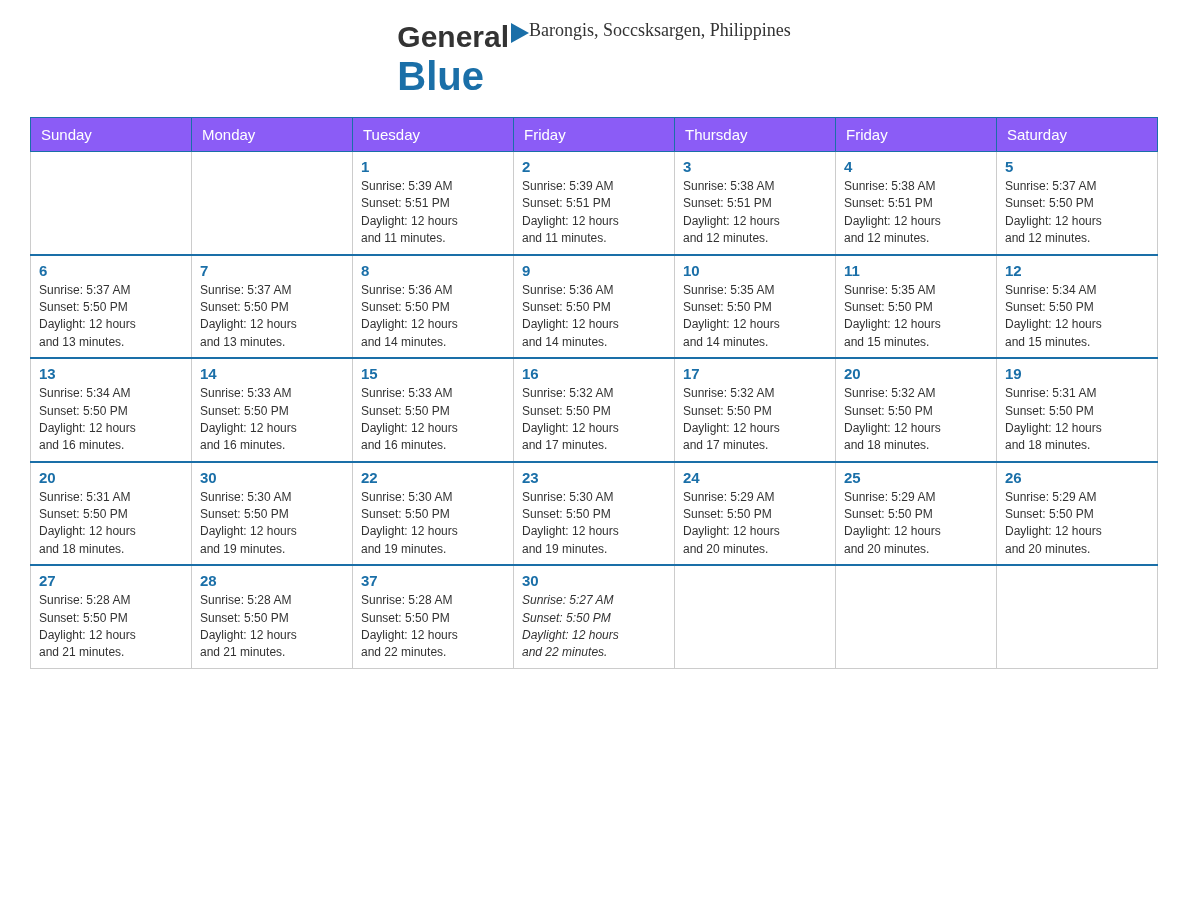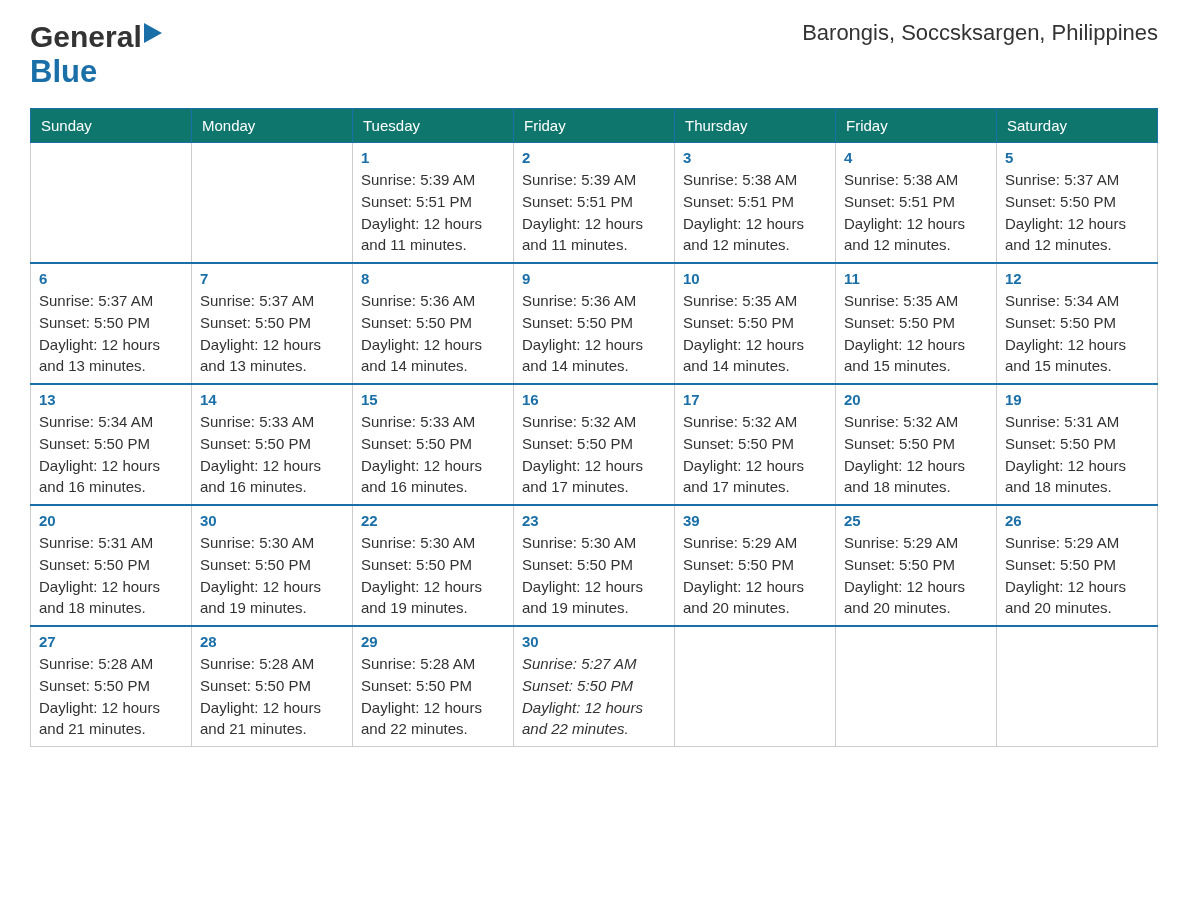--- a/index.html
+++ b/index.html
@@ -5,50 +5,51 @@
     * { box-sizing: border-box; margin: 0; padding: 0; }
     body {
       font-family: Arial, sans-serif;
       background: #fff;
       padding: 20px 30px;
       width: 1188px;
       min-height: 918px;
     }
     .header {
       display: flex;
-      justify-content: space-between;
+      justify-content: center;
       align-items: flex-start;
       margin-bottom: 18px;
     }
     .logo {
       display: flex;
       flex-direction: column;
       align-items: flex-start;
     }
     .title-block {
       text-align: right;
     }
     .title-block h1 {
       font-size: 52px;
       font-weight: normal;
       color: #222;
       line-height: 1.1;
     }
     .title-block h2 {
-      font-size: 22px;
+      font-size: 18px;
       font-weight: normal;
       color: #333;
+      font-family: Liberation Serif, serif;
     }
     .calendar {
       width: 100%;
       border-collapse: collapse;
       border: 1px solid #ccc;
     }
     .calendar th {
-      background-color: #0f766e;
+      background-color: #8b5cf6;
       color: #fff;
       font-size: 15px;
       font-weight: normal;
       padding: 8px 10px;
       text-align: left;
       border: 1px solid #1a6fa8;
     }
     .calendar td {
       vertical-align: top;
       padding: 6px 8px;
@@ -58,21 +59,21 @@
       font-size: 13px;
       color: #333;
     }
     .day-num {
       font-size: 15px;
       font-weight: bold;
       color: #1a6fa8;
       margin-bottom: 3px;
     }
     .day-detail {
-      font-size: 15px;
+      font-size: 12px;
       color: #333;
       line-height: 1.45;
     }
     .calendar tr td {
       border-top: 2px solid #1a6fa8;
     }
     .calendar tr:first-child td {
       border-top: none;
     }
     .logo-row {
@@ -84,21 +85,21 @@
       font-weight: bold;
       color: #333;
     }
     .logo-arrow {
       display: inline-block;
       margin-left: 2px;
       position: relative;
       top: -2px;
     }
     .logo-text-blue {
-      font-size: 31px;
+      font-size: 40px;
       font-weight: bold;
       color: #1a6fa8;
     }
   </style>
 </head>
 <body>
 
 <div class="header">
   <div class="logo">
     <div class="logo-row">
@@ -295,21 +296,21 @@
 and 19 minutes.</div>
         </td>
         <td>
           <div class="day-num">23</div>
           <div class="day-detail" style="white-space: pre-line;">Sunrise: 5:30 AM
 Sunset: 5:50 PM
 Daylight: 12 hours
 and 19 minutes.</div>
         </td>
         <td>
-          <div class="day-num">39</div>
+          <div class="day-num">24</div>
           <div class="day-detail" style="white-space: pre-line;">Sunrise: 5:29 AM
 Sunset: 5:50 PM
 Daylight: 12 hours
 and 20 minutes.</div>
         </td>
         <td>
           <div class="day-num">25</div>
           <div class="day-detail" style="white-space: pre-line;">Sunrise: 5:29 AM
 Sunset: 5:50 PM
 Daylight: 12 hours
@@ -332,21 +333,21 @@
 and 21 minutes.</div>
         </td>
         <td>
           <div class="day-num">28</div>
           <div class="day-detail" style="white-space: pre-line;">Sunrise: 5:28 AM
 Sunset: 5:50 PM
 Daylight: 12 hours
 and 21 minutes.</div>
         </td>
         <td>
-          <div class="day-num">29</div>
+          <div class="day-num">37</div>
           <div class="day-detail" style="white-space: pre-line;">Sunrise: 5:28 AM
 Sunset: 5:50 PM
 Daylight: 12 hours
 and 22 minutes.</div>
         </td>
         <td>
           <div class="day-num">30</div>
           <div class="day-detail" style="white-space: pre-line; font-style: italic;">Sunrise: 5:27 AM
 Sunset: 5:50 PM
 Daylight: 12 hours

